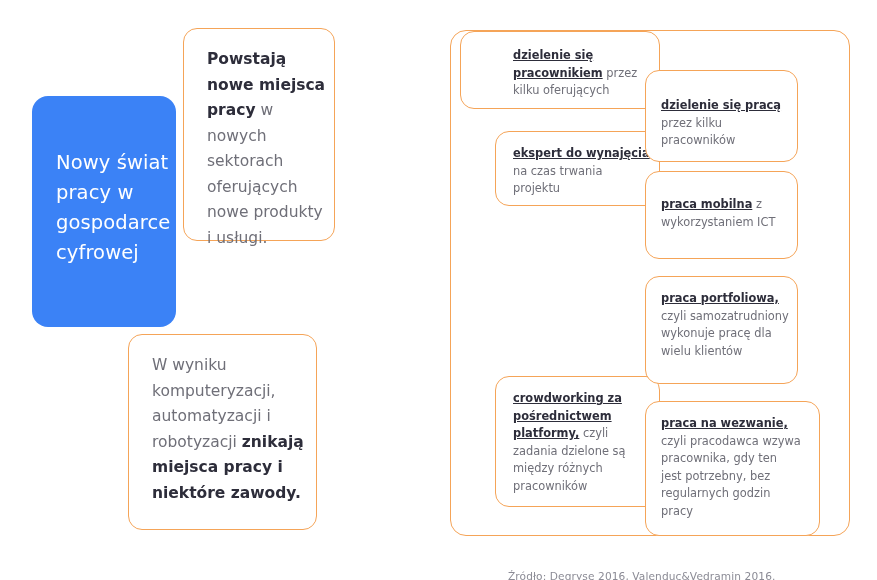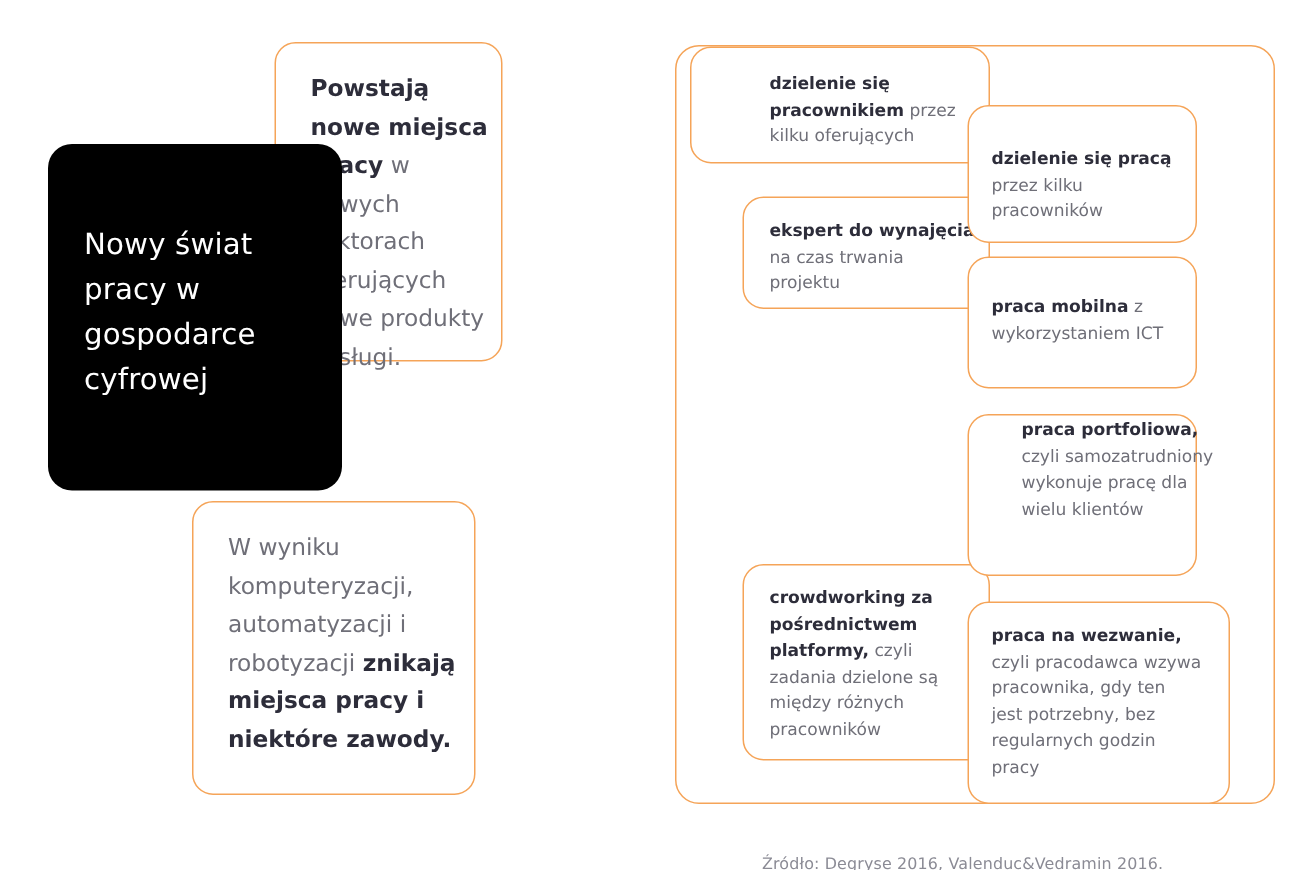--- a/index.html
+++ b/index.html
@@ -32,23 +32,23 @@
     position: absolute;
     color: #6f6f78;
     box-sizing: border-box;
   }
 
   
   #hero {
     position: absolute;
     left: 32px;
     top: 96px;
-    width: 196px;
+    width: 144px;
     height: 231px;
-    background: #000000;
+    background: #3b82f6;
     border-radius: 16px;
     z-index: 40;
   }
   #hero .hero-text {
     position: absolute;
     left: 24px;
     top: 52px;
     width: 136px;
     color: #ffffff;
     font-size: 19.5px;
@@ -82,42 +82,42 @@
   #card-jobs   .txt { left: 23px; top: 18px;  width: 122px; }
   #card-nature .txt { left: 24px; top: 14px;  width: 152px; }
   #card-vanish .txt { left: 23px; top: 18px;  width: 152px; }
 
   
   .small-txt {
     font-size: 11.4px;
     line-height: 17.6px;
     color: #7b7b86;
   }
-  .small-txt b { color: #2d2d3a; font-weight: 700; }
+  .small-txt b { color: #2d2d3a; font-weight: 700; text-decoration: underline; }
 
   .scard { z-index: 20; }
   .scard.front { z-index: 24; }
 
   #s-worker   { left: 460px; top: 31px;  width: 200px; height: 78px; }
   #s-worker   .txt { left: 52px; top: 15px; width: 140px; }
 
   #s-work     { left: 645px; top: 70px;  width: 153px; height: 92px; }
   #s-work     .txt { left: 15px; top: 26px; width: 134px; }
 
   #s-expert   { left: 495px; top: 131px; width: 165px; height: 75px; }
   #s-expert   .txt { left: 17px; top: 13px; width: 140px; }
 
   #s-mobile   { left: 645px; top: 171px; width: 153px; height: 88px; }
   #s-mobile   .txt { left: 15px; top: 24px; width: 134px; }
 
   #s-voucher  { left: 495px; top: 230px; width: 165px; height: 113px; }
   #s-voucher  .txt { left: 17px; top: 13px; width: 140px; }
 
   #s-portfolio{ left: 645px; top: 276px; width: 153px; height: 108px; }
-  #s-portfolio .txt { left: 15px; top: 1px; width: 136px; margin-left: 20px; }
+  #s-portfolio .txt { left: 15px; top: 13px; width: 136px; }
 
   #s-crowd    { left: 495px; top: 376px; width: 165px; height: 131px; }
   #s-crowd    .txt { left: 17px; top: 13px; width: 143px; }
 
   #s-demand   { left: 645px; top: 401px; width: 175px; height: 135px; }
   #s-demand   .txt { left: 15px; top: 13px; width: 140px; }
 
   
   #source {
     position: absolute;

